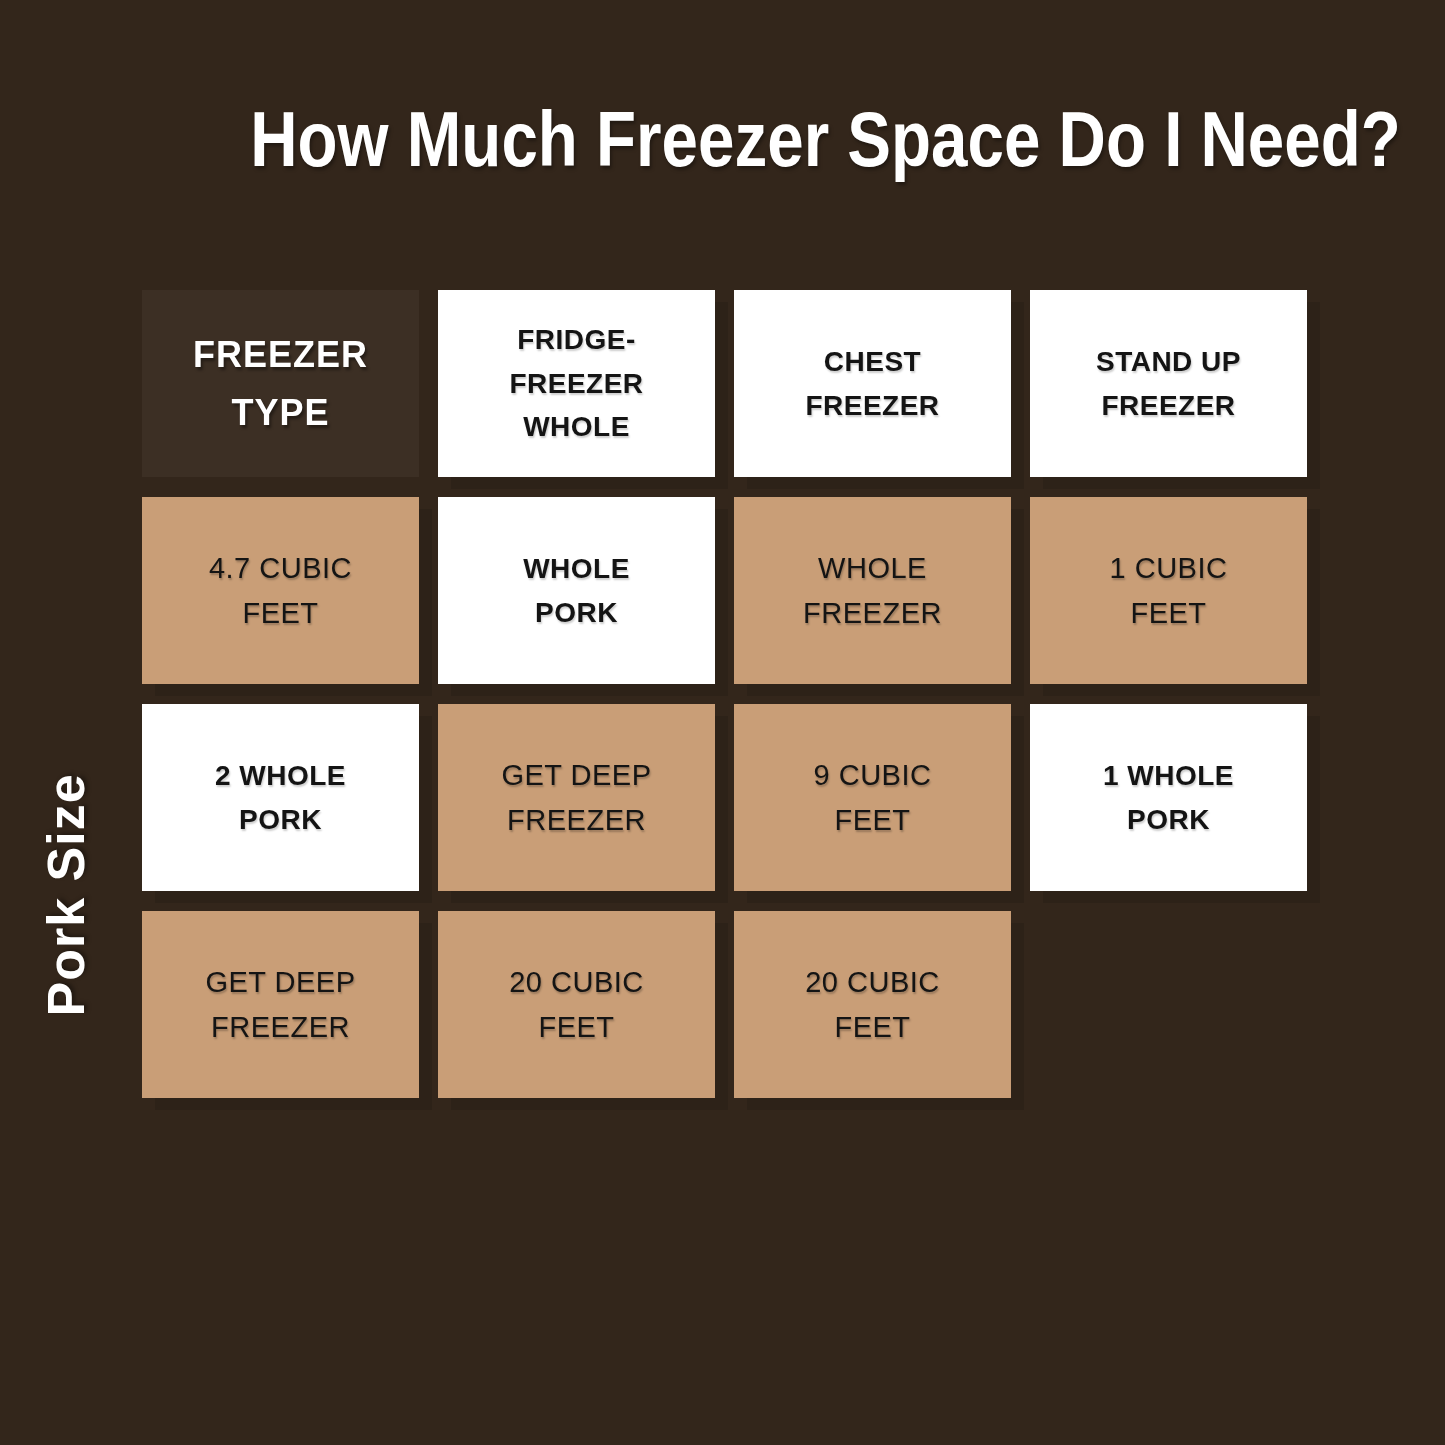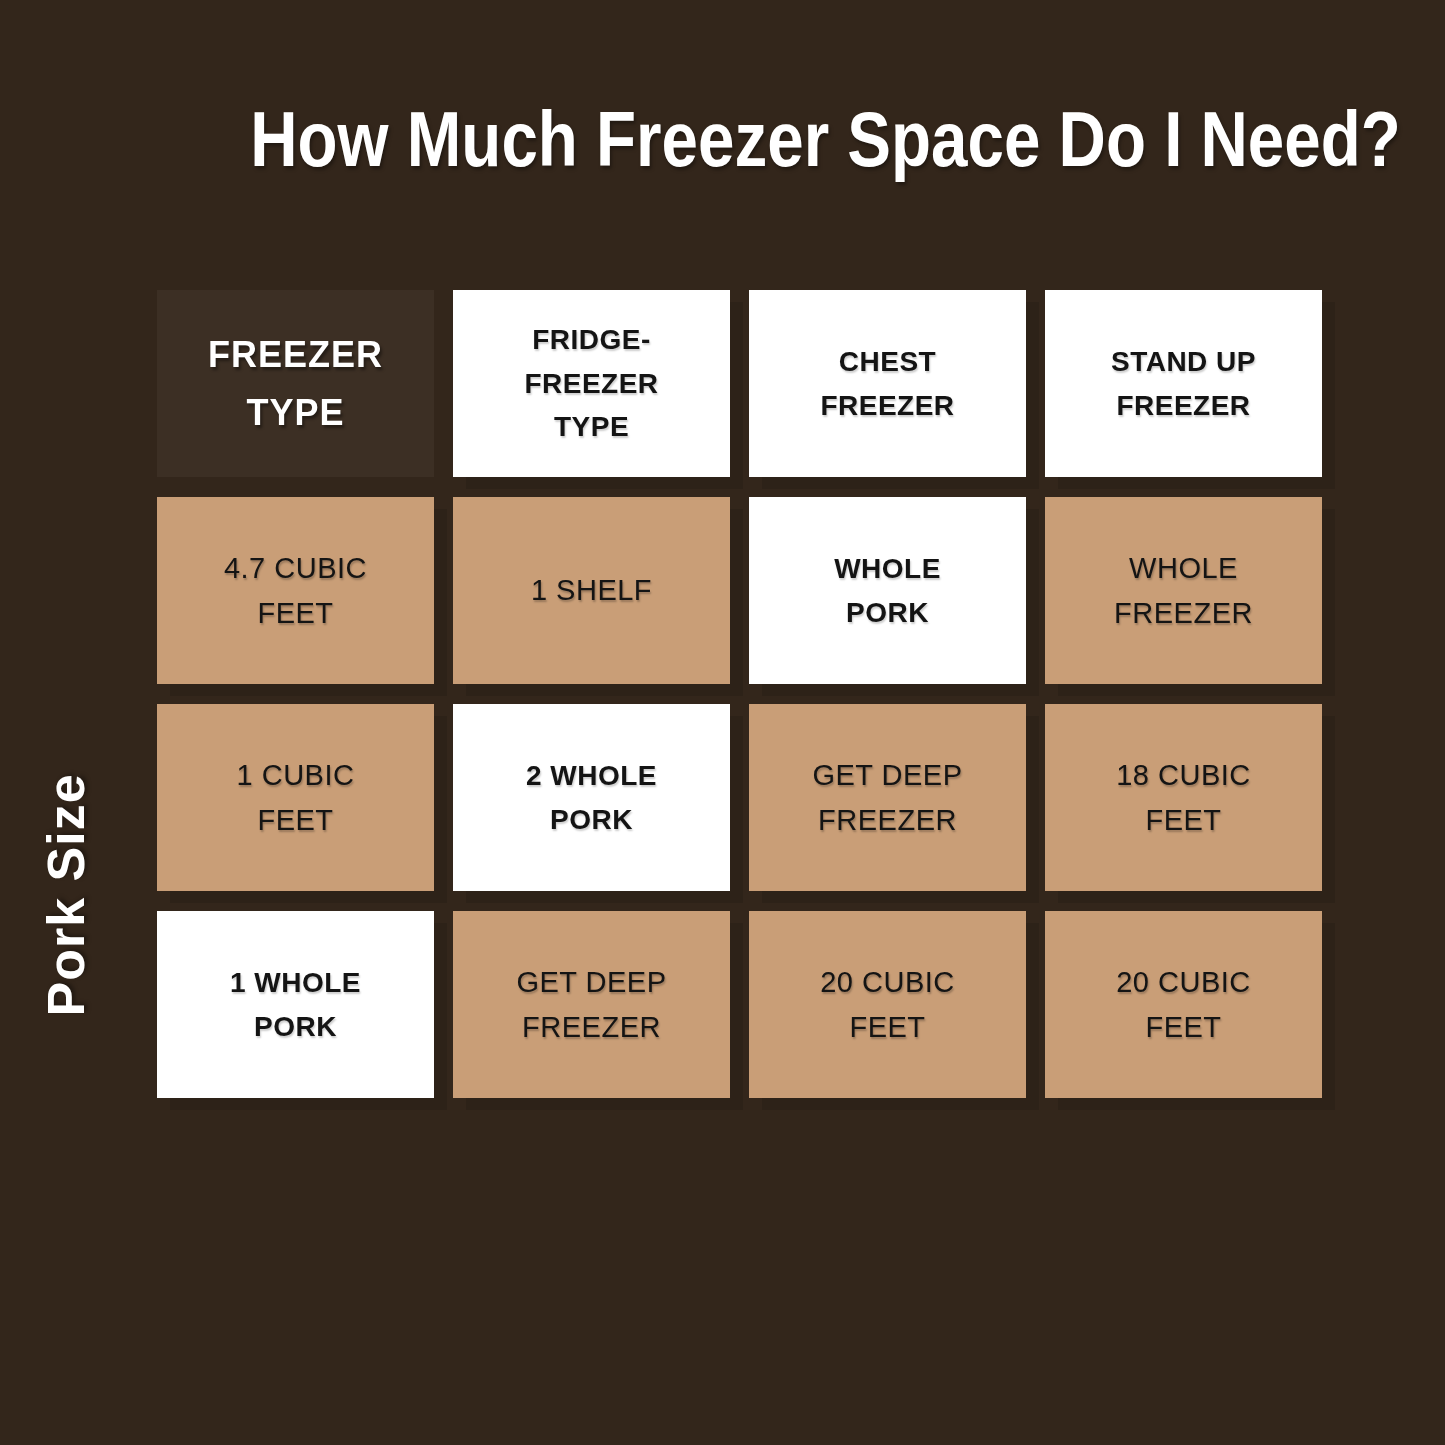--- a/index.html
+++ b/index.html
@@ -50,21 +50,21 @@
     white-space: nowrap;
     transform: translate(-50%, -50%) rotate(-90deg);
     color: var(--title-text);
     font-size: 52px;
     font-weight: 700;
     letter-spacing: 1px;
     text-shadow: 2px 3px 4px rgba(0,0,0,0.35);
   }
   .table {
     position: absolute;
-    left: 157px;
+    left: 142px;
     top: 290px;
     display: grid;
     grid-template-columns: repeat(4, 277px);
     grid-template-rows: repeat(5, 187px);
     column-gap: 19px;
     row-gap: 20px;
   }
   .cell {
     display: flex;
     align-items: center;
@@ -113,42 +113,41 @@
   <div class="y-axis">
     <span class="y-axis-text">Pork Size</span>
   </div>
 
   <div class="table">
 
     <div class="cell corner">FREEZER
 TYPE</div>
     <div class="cell col-header">FRIDGE-
 FREEZER
-TYPE</div>
+WHOLE</div>
     <div class="cell col-header">CHEST
 FREEZER</div>
     <div class="cell col-header">STAND UP
 FREEZER</div>
 
     <div class="cell data">4.7 CUBIC
 FEET</div>
-    <div class="cell data">1 SHELF</div>
 
     <div class="cell row-label">WHOLE
 PORK</div>
     <div class="cell data">WHOLE
 FREEZER</div>
     <div class="cell data">1 CUBIC
 FEET</div>
 
     <div class="cell row-label">2 WHOLE
 PORK</div>
     <div class="cell data">GET DEEP
 FREEZER</div>
-    <div class="cell data">18 CUBIC
+    <div class="cell data">9 CUBIC
 FEET</div>
 
     <div class="cell row-label">1 WHOLE
 PORK</div>
     <div class="cell data">GET DEEP
 FREEZER</div>
     <div class="cell data">20 CUBIC
 FEET</div>
     <div class="cell data">20 CUBIC
 FEET</div>

